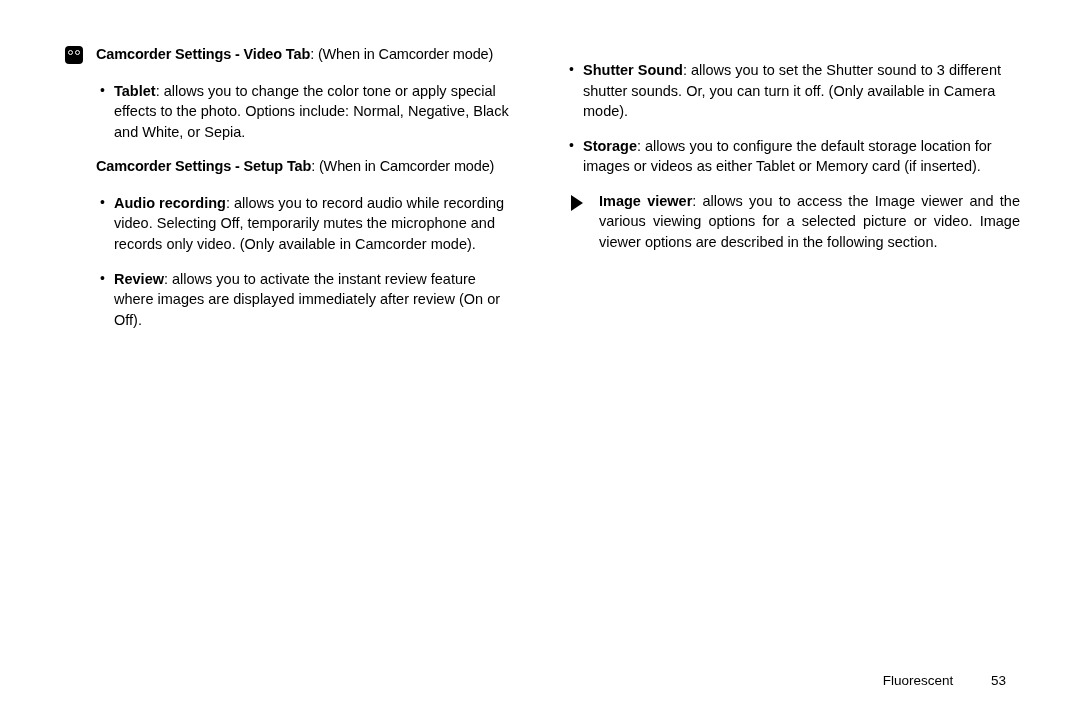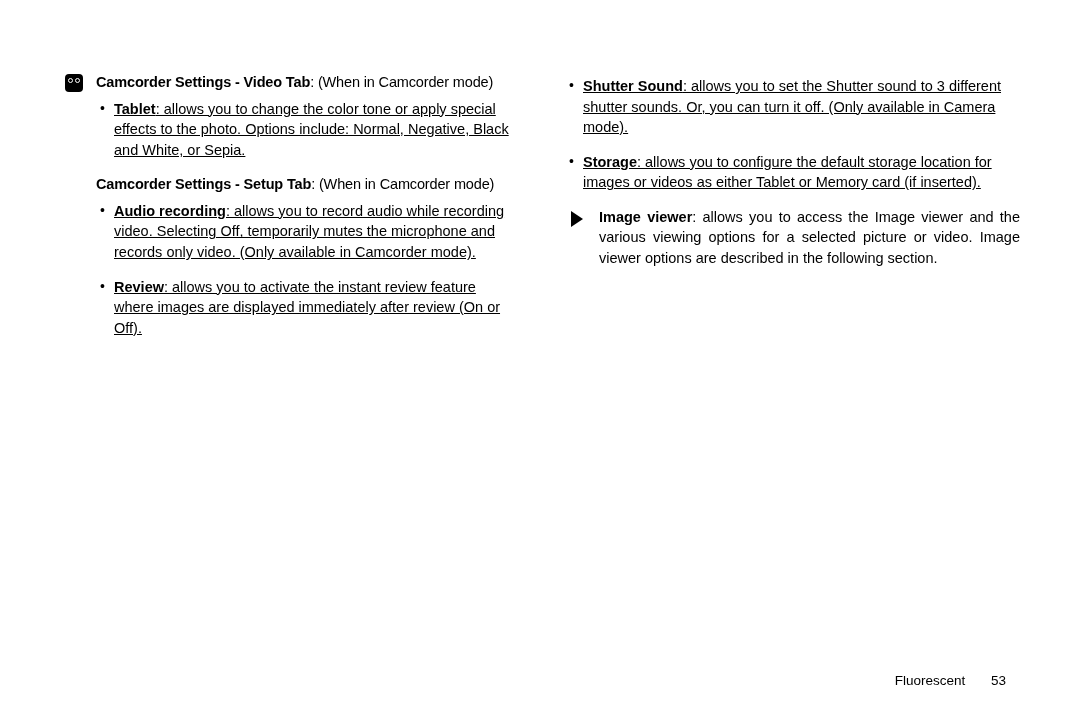--- a/index.html
+++ b/index.html
@@ -8,21 +8,21 @@
     font-family: "Helvetica Neue", Helvetica, Arial, sans-serif;
     font-size: 14.5px;
     line-height: 1.42;
     color: #000;
     width: 1080px;
     height: 720px;
     overflow: hidden;
   }
   .page {
     box-sizing: border-box;
-    padding: 72px 60px 30px 62px;
+    padding: 44px 60px 30px 62px;
     display: flex;
     gap: 48px;
     height: 100%;
     position: relative;
   }
   .col {
     flex: 1 1 0;
   }
   .section {
     display: flex;
@@ -40,23 +40,22 @@
   .section-body {
     flex: 1 1 auto;
     padding-left: 10px;
   }
   .heading {
     margin: 0 0 6px 0;
   }
   .heading .b { font-weight: 700; }
   ul.bullets {
     list-style: none;
-    margin: 4px 0 14px 0;
+    margin: 16px 0 14px 0;
     padding: 0 0 0 18px;
-    text-decoration: underline;
   }
   ul.bullets > li {
     position: relative;
     margin: 0 0 14px 0;
   }
   ul.bullets > li::before {
     content: "•";
     position: absolute;
     left: -14px;
     font-size: 14px;
@@ -104,21 +103,21 @@
   
   .right-bullets { padding-left: 52px; }
   
   .footer {
     position: absolute;
     bottom: 30px;
     right: 74px;
     font-size: 13.5px;
     color: #000;
   }
-  .footer .pnum { margin-left: 22px; }
+  .footer .pnum { margin-left: 34px; }
   
   .condensed { letter-spacing: -0.15px; }
   .justify { text-align: justify; text-justify: inter-word; }
 </style>
 </head>
 <body>
 
 <div class="page">
 
   <div class="col">

